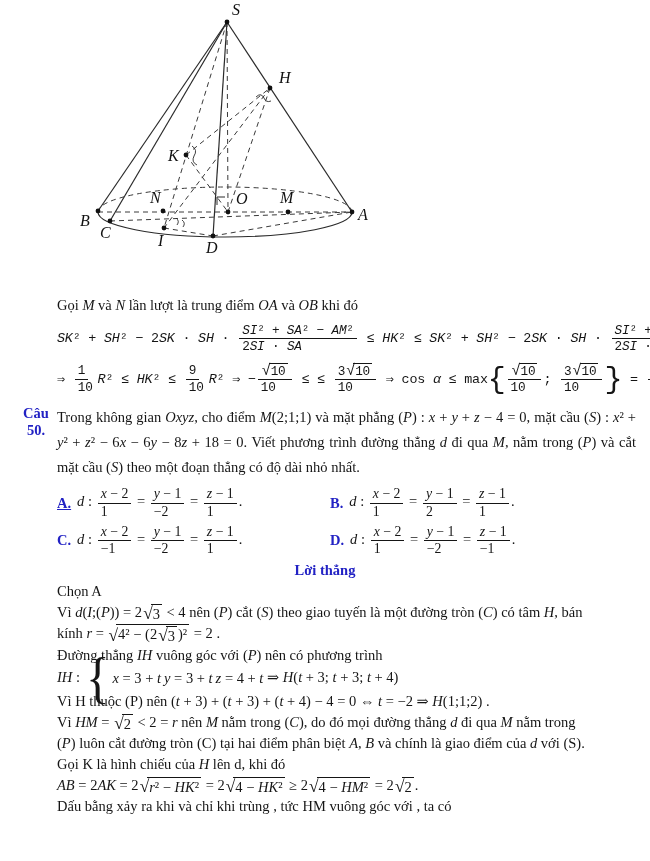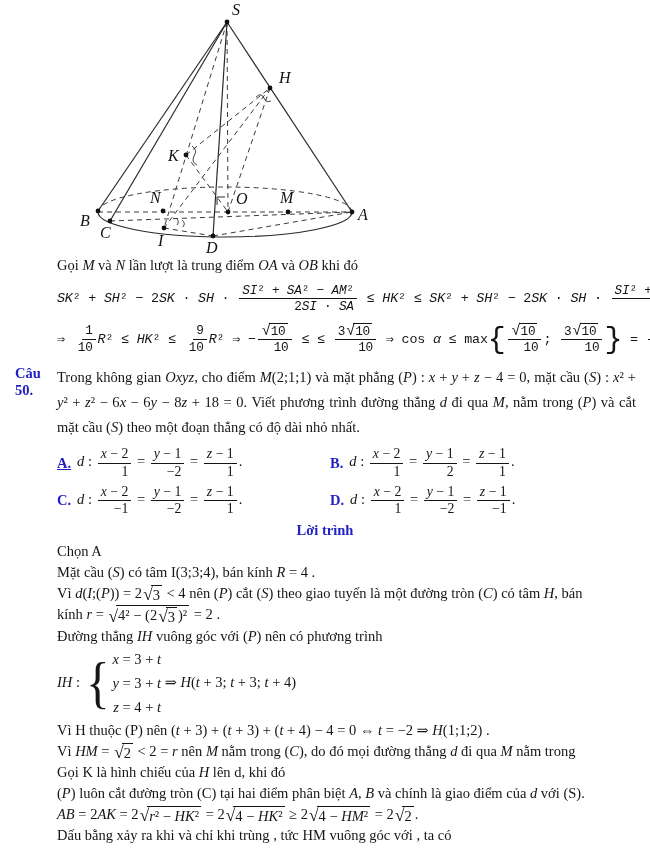--- a/index.html
+++ b/index.html
@@ -6,37 +6,37 @@
   .page{
     width:650px;height:861px;background:#fff;overflow:hidden;position:relative;
     font-family:"Liberation Serif","DejaVu Serif",serif;
     color:var(--ink,#151515);font-size:14.5px;
   }
   .figure{display:block;}
   .fig-line{stroke:#2a2a2a;fill:none;}
   .fig-dash{stroke:#3a3a3a;fill:none;stroke-dasharray:5 4;}
   .fig-label{font-family:"Liberation Serif","DejaVu Serif",serif;font-style:italic;font-size:16px;fill:#111;}
   .sec{margin-left:57px;margin-right:14px;}
-  .tline{line-height:19px;}
+  .tline{line-height:19px;margin-top:40px;}
   .mrow{margin:8px 0 0 57px;white-space:nowrap;line-height:1.1;font-size:13.4px;letter-spacing:-0.2px;font-family:Liberation Mono, monospace;}
   .mrow2{}
   i{font-style:italic;}
   b{font-weight:normal;}
-  .frac{display:inline-flex;flex-direction:column;align-items:flex-end;vertical-align:middle;margin:0 2px;line-height:1.2;font-size:0.95em;}
+  .frac{display:inline-flex;flex-direction:column;align-items:flex-start;vertical-align:middle;margin:0 2px;line-height:1.2;font-size:0.95em;}
   .frac .num{padding:0 3px 0 3px;border-bottom:1px solid currentColor;}
   .frac .den{padding:0 3px;}
   .sqrt{display:inline-flex;align-items:stretch;vertical-align:middle;margin:0 1px;}
   .sqrt .rad{align-self:flex-end;line-height:1;font-size:1.2em;margin-right:-2px;}
   .sqrt .sqc{border-top:1.2px solid currentColor;padding:1px 2px 0 2px;line-height:1.15;}
   .bigbrace{font-size:30px;line-height:0;vertical-align:middle;position:relative;top:1px;font-weight:400;}
   .cases{display:inline-flex;align-items:center;vertical-align:middle;margin:2px 0;}
   .cases .cbrace{font-size:58px;line-height:0;font-weight:300;transform:scaleX(.85);}
-  .cases .clines{display:inline-flex;flex-direction:column;gap:3px;text-align:right;margin-left:1px;}
+  .cases .clines{display:inline-flex;flex-direction:row;gap:3px;text-align:right;margin-left:1px;}
   .qrow{display:flex;margin:10px 14px 0 15px;}
-  .qlabel{flex:0 0 42px;font-weight:bold;color:var(--accent,#2222c4);}
+  .qlabel{flex:0 0 42px;font-weight:bold;color:var(--accent,#2222c4);text-align:center;}
   .qtext{flex:1;text-align:justify;line-height:25px;}
   .optgrid{display:grid;grid-template-columns:273px 1fr;row-gap:3px;margin:6px 0 0 57px;}
   .opt{display:flex;align-items:center;white-space:nowrap;min-height:34px;}
   .olabel{font-weight:bold;color:var(--accent,#2222c4);margin-right:6px;}
   .underl{text-decoration:underline;}
   .lg{text-align:center;font-weight:bold;color:var(--accent,#2222c4);margin:4px 0 2px 0;}
   .sol .sline{line-height:21px;}
   .sol .s-bold{font-weight:bold;}
 </style>
 </head>
@@ -200,25 +200,24 @@
           </span> = <span class="frac">
             <span class="num"><i>y</i> − 1</span>
             <span class="den">−2</span>
           </span> = <span class="frac">
             <span class="num"><i>z</i> − 1</span>
             <span class="den">−1</span>
           </span>.</span>
     </div>
   </div>
 
-  <div class="lg">Lời trình</div>
+  <div class="lg">Lời thẳng</div>
 
   <div class="sec sol">
     <div class="sline s-bold"><b>Chọn A</b></div>
-    <div class="sline">Mặt cầu  (<i>S</i>)  có tâm I(3;3;4), bán kính  <i>R</i> = 4 .</div>
     <div class="sline">Vì  <i>d</i>(<i>I</i>;(<i>P</i>)) = 2<span class="sqrt">
           <span class="rad">√</span>
           <span class="sqc">3</span>
         </span> &lt; 4  nên  (<i>P</i>)  cắt  (<i>S</i>)  theo giao tuyến là một đường tròn  (<i>C</i>)  có tâm  <i>H</i>,  bán</div>
     <div class="sline">kính  <i>r</i> = <span class="sqrt">
           <span class="rad">√</span>
           <span class="sqc">4² − (2<span class="sqrt">
               <span class="rad">√</span>
               <span class="sqc">3</span>
             </span>)²</span>
@@ -230,22 +229,22 @@
             <span class="cline"><i>x</i> = 3 + <i>t</i></span>
             <span class="cline"><i>y</i> = 3 + <i>t</i></span>
             <span class="cline"><i>z</i> = 4 + <i>t</i></span>
           </span>
         </span> ⇒ <i>H</i>(<i>t</i> + 3; <i>t</i> + 3; <i>t</i> + 4)</div>
     <div class="sline">Vì H thuộc (P) nên  (<i>t</i> + 3) + (<i>t</i> + 3) + (<i>t</i> + 4) − 4 = 0 ⇔ <i>t</i> = −2 ⇒ <i>H</i>(1;1;2) .</div>
     <div class="sline">Vì  <i>HM</i> = <span class="sqrt">
           <span class="rad">√</span>
           <span class="sqc">2</span>
         </span> &lt; 2 = <i>r</i>  nên  <i>M</i>  nằm trong  (<i>C</i>),  do đó mọi đường thẳng  <i>d</i>  đi qua  <i>M</i>  nằm trong</div>
+    <div class="sline">(<i>P</i>)  luôn cắt đường tròn (C) tại hai điểm phân biệt  <i>A</i>, <i>B</i>  và chính là giao điểm của  <i>d</i>  với (S).</div>
     <div class="sline">Gọi K là hình chiếu của  <i>H</i>  lên d, khi đó</div>
-    <div class="sline">(<i>P</i>)  luôn cắt đường tròn (C) tại hai điểm phân biệt  <i>A</i>, <i>B</i>  và chính là giao điểm của  <i>d</i>  với (S).</div>
     <div class="sline"><i>AB</i> = 2<i>AK</i> = 2<span class="sqrt">
           <span class="rad">√</span>
           <span class="sqc"><i>r</i>² − <i>HK</i>²</span>
         </span> = 2<span class="sqrt">
           <span class="rad">√</span>
           <span class="sqc">4 − <i>HK</i>²</span>
         </span> ≥ 2<span class="sqrt">
           <span class="rad">√</span>
           <span class="sqc">4 − <i>HM</i>²</span>
         </span> = 2<span class="sqrt">

